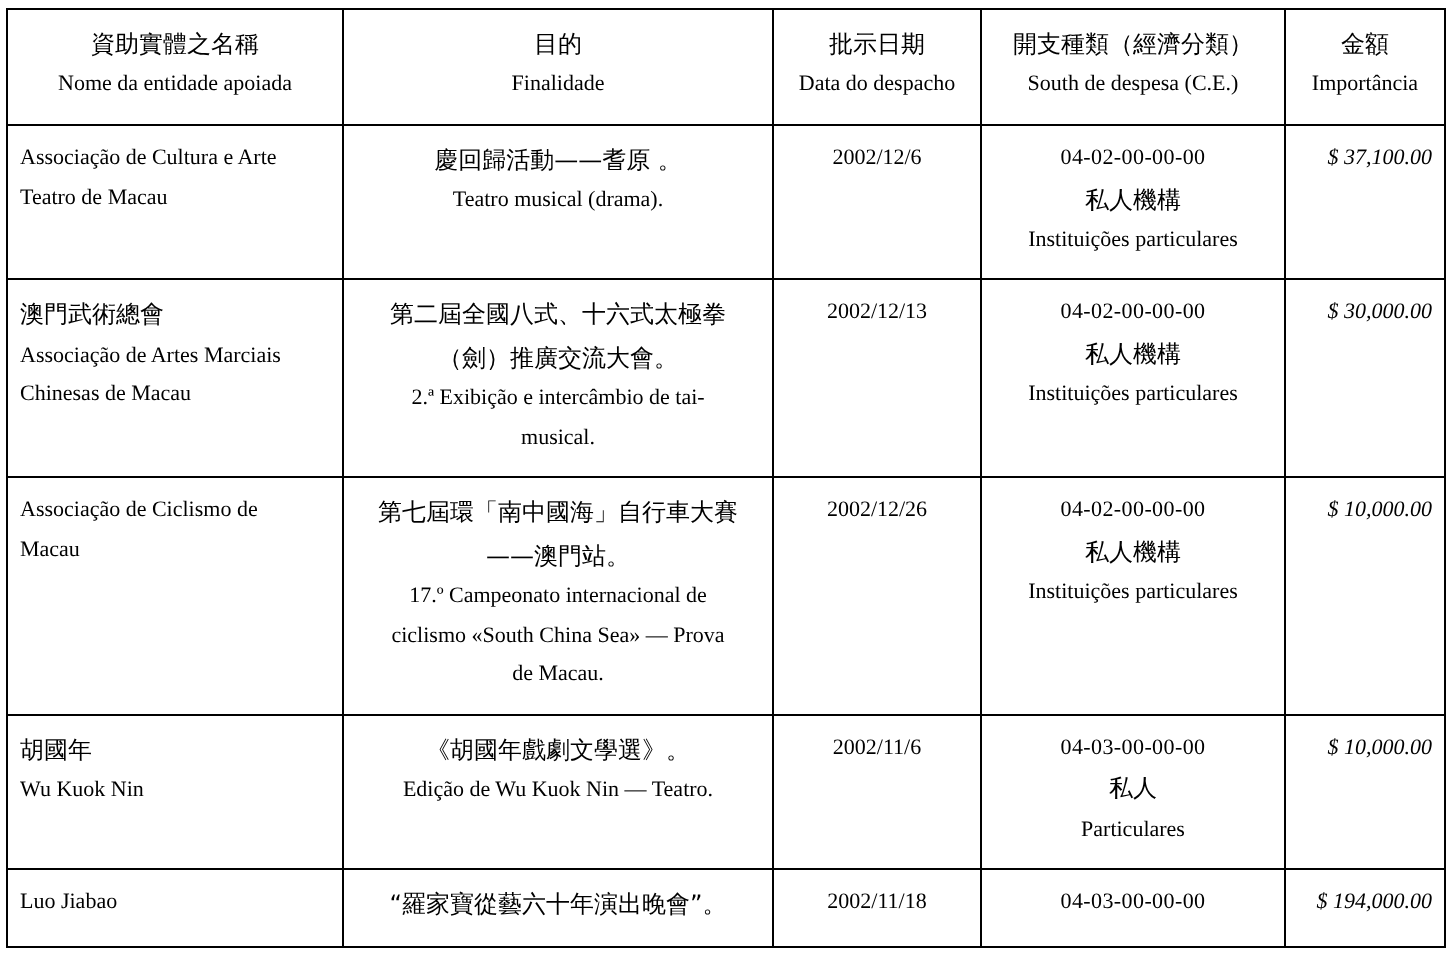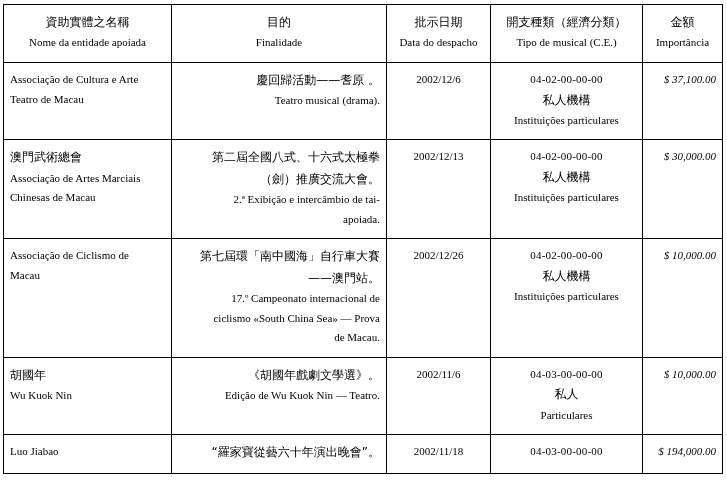--- a/index.html
+++ b/index.html
@@ -46,21 +46,21 @@
     display: block;
     white-space: nowrap;
   }
   .col-entity   { width: 168px; }
   .col-purpose  { width: 215px; }
   .col-date     { width: 104px; }
   .col-type     { width: 152px; }
   .col-amount   { width: 80px; }
 
   td.c-entity  { text-align: left; }
-  td.c-purpose { text-align: right; }
+  td.c-purpose { text-align: center; }
   td.c-date    { text-align: center; }
   td.c-type    { text-align: center; }
   td.c-amount  { text-align: right; padding-right: 8px; font-style: italic; }
 
   .ln { display: block; }
   .cjk { font-family: "DejaVu Sans", "Liberation Serif", serif; font-size: 12px; }
   .pt  { font-family: "Liberation Serif", serif; font-size: 11px; }
 
   td.c-type .ln.code { letter-spacing: 0.2px; }
 </style>
@@ -85,21 +85,21 @@
         <td>
           <span class="hdr-line cjk">目的</span>
           <span class="hdr-line pt">Finalidade</span>
         </td>
         <td>
           <span class="hdr-line cjk">批示日期</span>
           <span class="hdr-line pt">Data do despacho</span>
         </td>
         <td>
           <span class="hdr-line cjk">開支種類（經濟分類）</span>
-          <span class="hdr-line pt">Tipo de musical (C.E.)</span>
+          <span class="hdr-line pt">South de despesa (C.E.)</span>
         </td>
         <td>
           <span class="hdr-line cjk">金額</span>
           <span class="hdr-line pt">Importância</span>
         </td>
       </tr>
     </thead>
     <tbody>
 
       <tr>
@@ -127,21 +127,21 @@
       <tr>
         <td class="c-entity">
           <span class="ln cjk">澳門武術總會</span>
           <span class="ln pt">Associação de Artes Marciais</span>
           <span class="ln pt">Chinesas de Macau</span>
         </td>
         <td class="c-purpose">
           <span class="ln cjk">第二屆全國八式、十六式太極拳</span>
           <span class="ln cjk">（劍）推廣交流大會。</span>
           <span class="ln pt">2.ª Exibição e intercâmbio de tai-</span>
-          <span class="ln pt">apoiada.</span>
+          <span class="ln pt">musical.</span>
         </td>
         <td class="c-date">
           <span class="ln pt">2002/12/13</span>
         </td>
         <td class="c-type">
           <span class="ln pt code">04-02-00-00-00</span>
           <span class="ln cjk">私人機構</span>
           <span class="ln pt">Instituições particulares</span>
         </td>
         <td class="c-amount">

